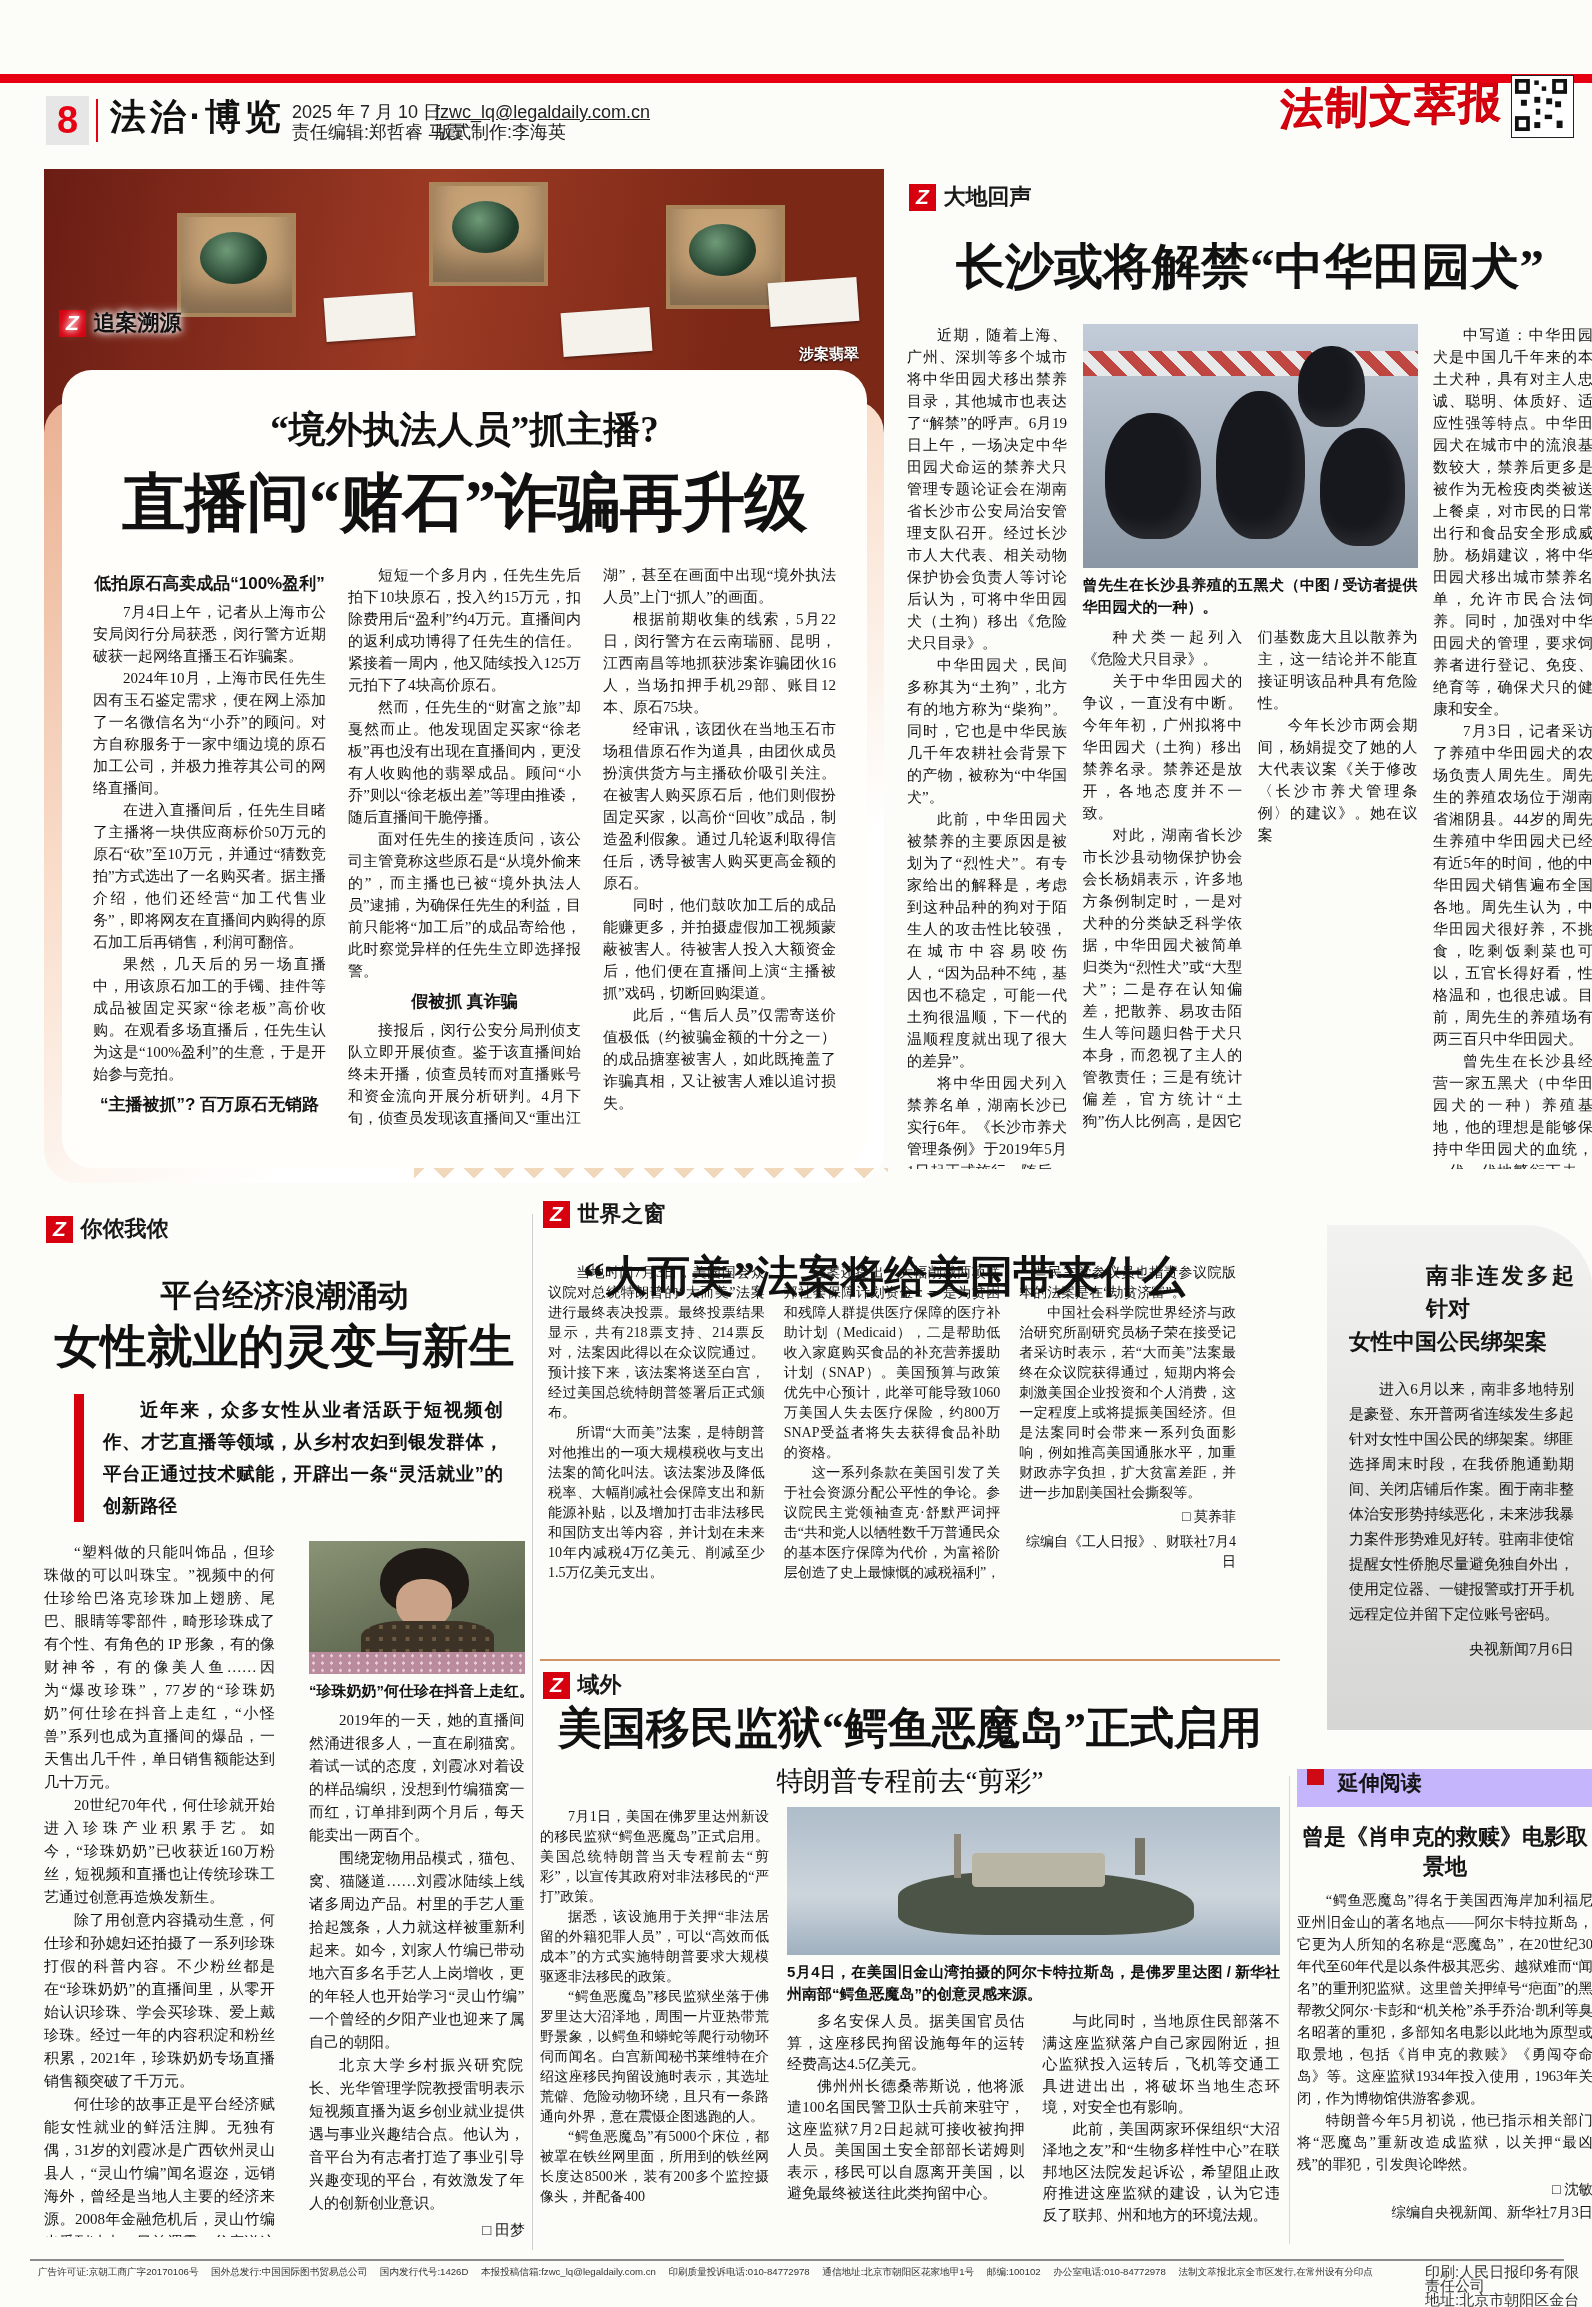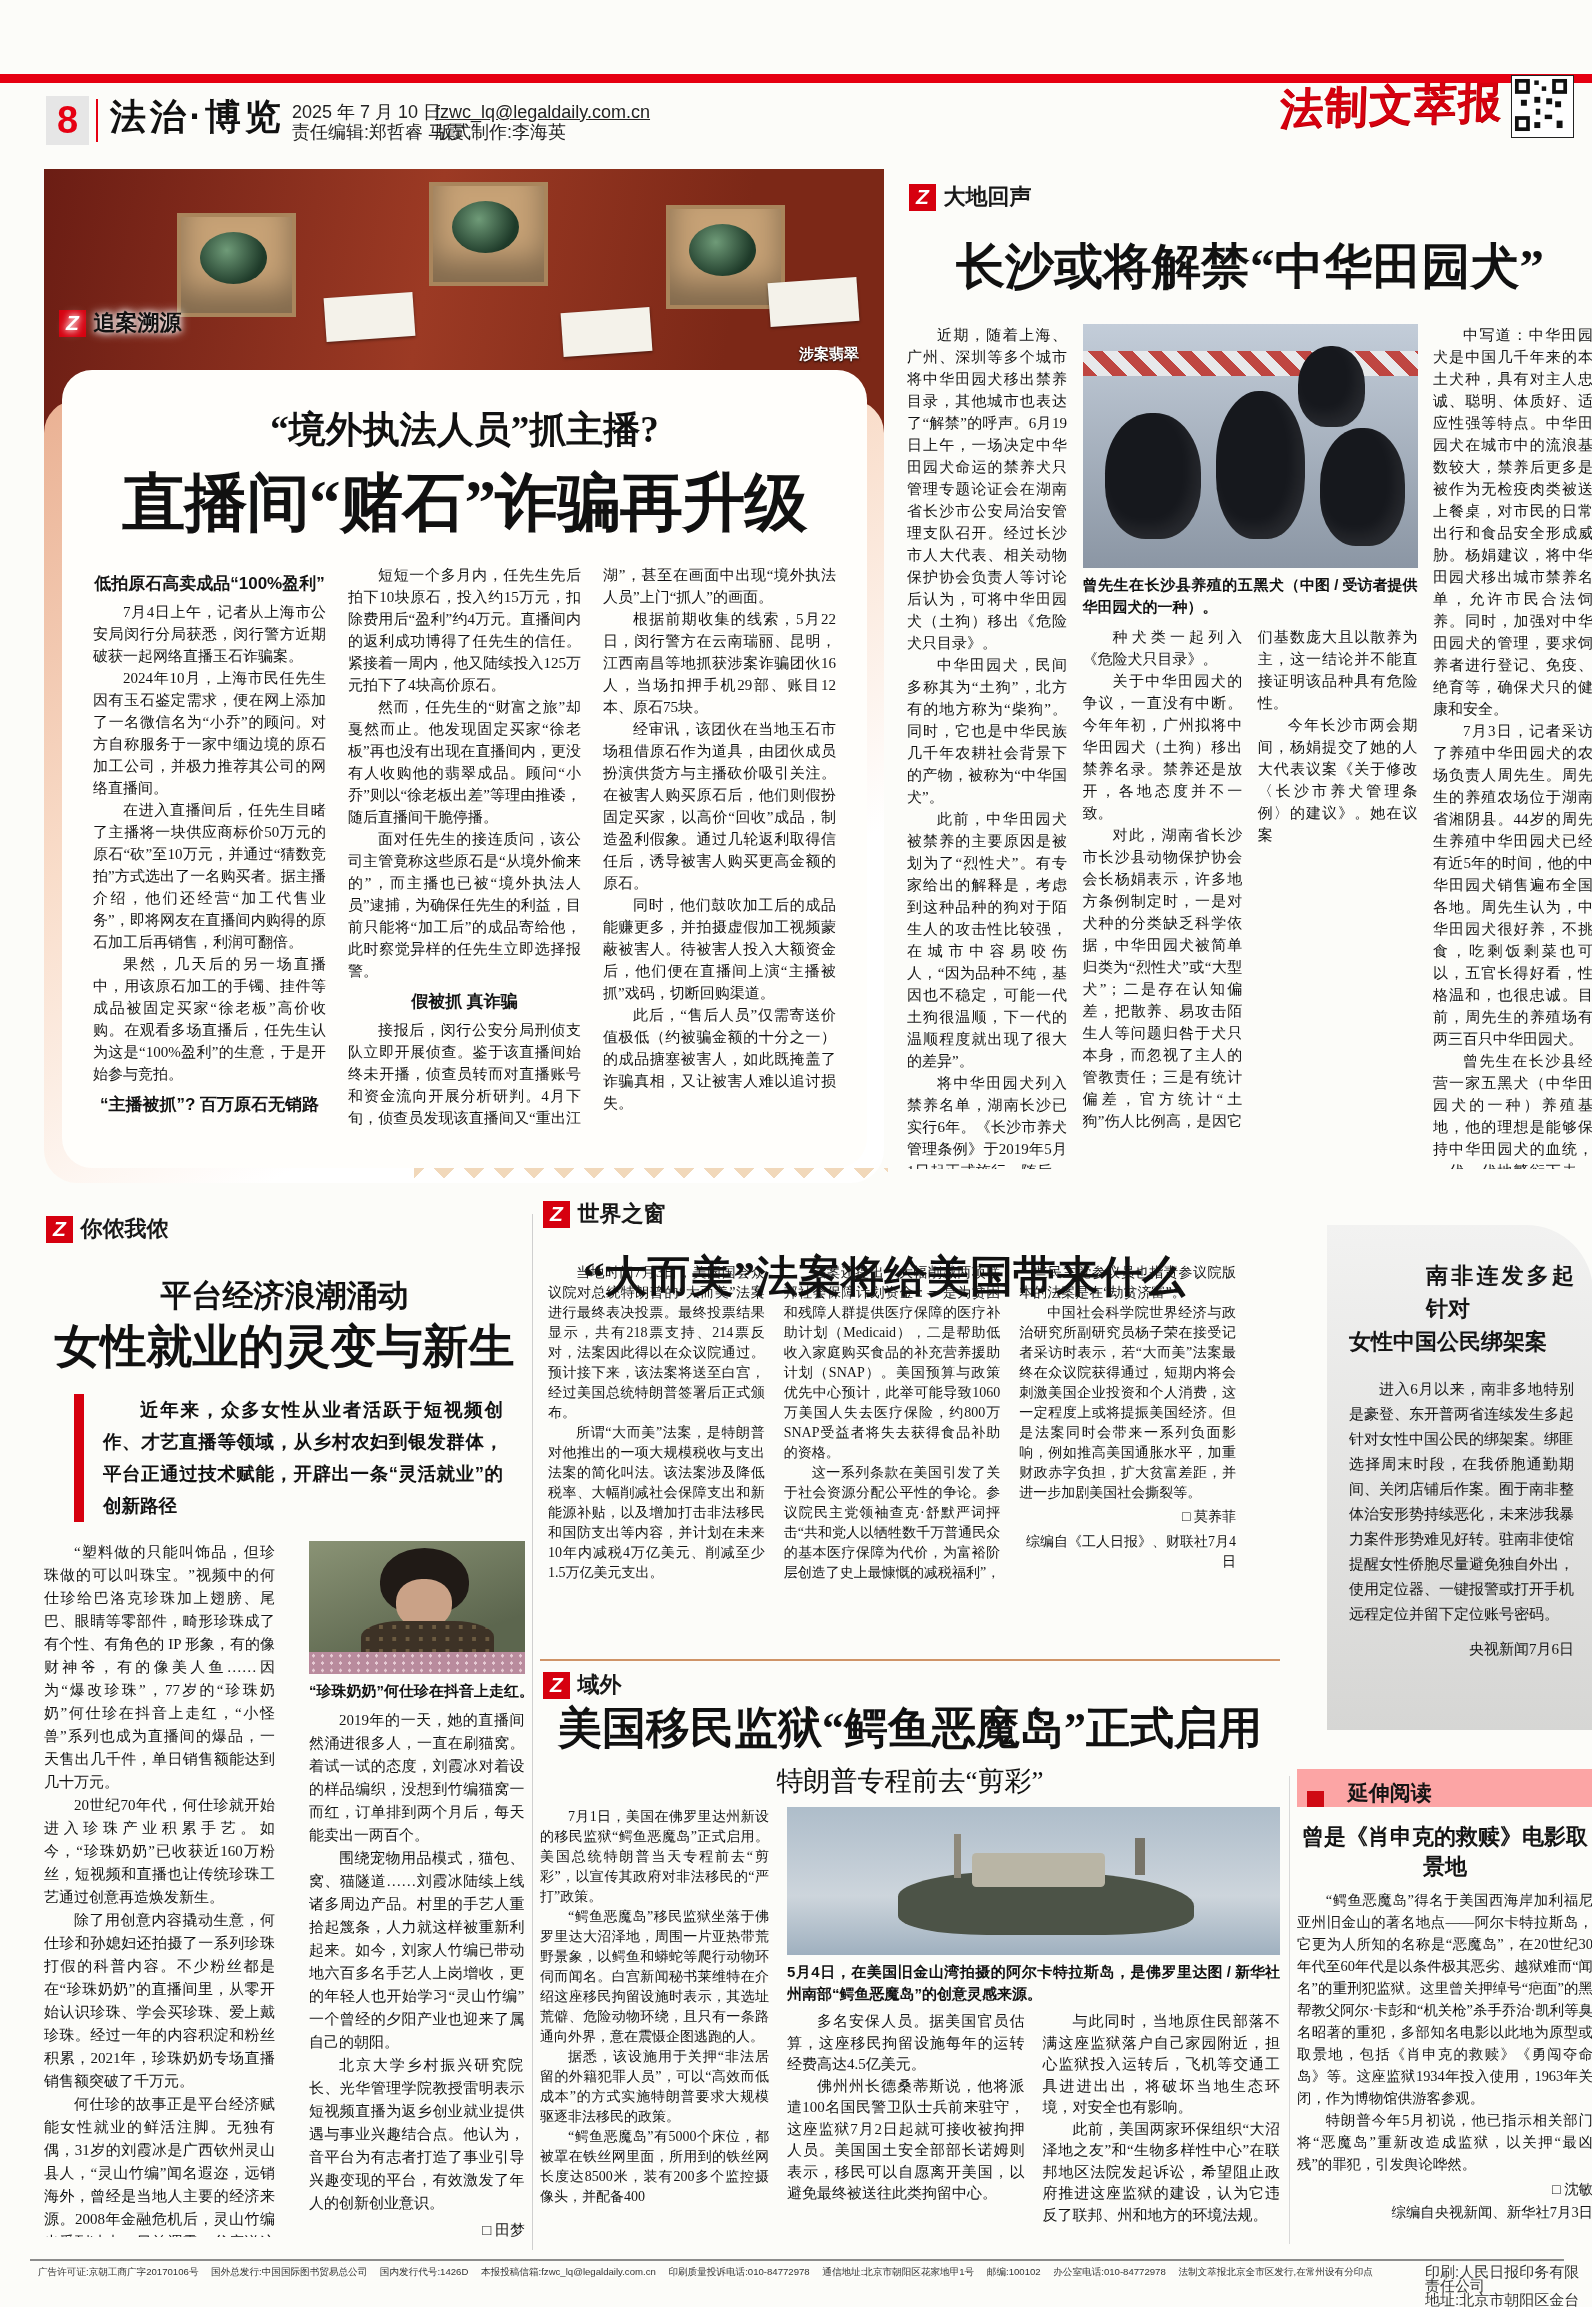--- a/index.html
+++ b/index.html
@@ -91,21 +91,21 @@
   .arzone{width:493px;flex:none;}
   .seaphoto{position:relative;width:493px;height:148px;background:linear-gradient(180deg,#aebdca,#cdd5dc 60%,#9fb0bf);overflow:hidden;}
   .island{position:absolute;left:111px;top:64px;width:296px;height:64px;background:#4c5347;border-radius:40% 55% 30% 30%;}
   .prison{position:absolute;left:185px;top:46px;width:133px;height:34px;background:#b9b5a5;border-radius:4.4px;}
   .tower{position:absolute;left:167px;top:27px;width:7.4px;height:44px;background:#8e897b;}
   .tower2{position:absolute;left:348px;top:31px;width:10.4px;height:37px;background:#777468;}
   .arzone .caption{margin-top:6px;}
   .arzone .cols2{height:229px;margin-top:7.4px;font-size:15px;line-height:21.5px;column-gap:18px;}
   
   .extbox{left:1297px;top:1769px;width:296px;height:483px;box-sizing:border-box;}
-  .ext-strip{display:flex;align-items:flex-end;height:38px;background:#fca5a5;padding-left:10.4px;gap:24px;}
+  .ext-strip{display:flex;align-items:flex-start;height:38px;background:#c4b5fd;padding-left:10.4px;gap:14px;}
   .ext-sq{width:16.3px;height:16.3px;background:#cf0a14;}
   .ext-strip span{font-family:"Liberation Sans",sans-serif;font-weight:bold;font-size:21px;}
   .ext-title{margin:15px 0 7.4px;text-align:center;font-size:22px;font-weight:bold;}
   .extbox .para{font-size:14.4px;line-height:22px;}
   .extbox .byline{font-size:14.4px;}
   
   .vline1{left:532px;top:1214px;width:0.7px;height:1036px;background:#cfcfcf;}
   .vline2{left:1289px;top:1776px;width:0.7px;height:468px;background:#d8d8d8;}
   
   .f-rule{left:30px;top:2259px;width:1534px;height:1.5px;background:#8c8c8c;}
@@ -309,22 +309,22 @@
   <div class="abs alg-rule"></div>
   <div class="kicker abs" style="left:543px;top:1670px;">
     <span class="zbox">Z</span>
     <span>域外</span>
   </div>
   <div class="abs alg-head">美国移民监狱“鳄鱼恶魔岛”正式启用</div>
   <div class="abs alg-sub">特朗普专程前去“剪彩”</div>
   <div class="abs alg-body art">
     <div class="acol1">
         <p class="para">7月1日，美国在佛罗里达州新设的移民监狱“鳄鱼恶魔岛”正式启用。美国总统特朗普当天专程前去“剪彩”，以宣传其政府对非法移民的“严打”政策。</p>
+        <p class="para">据悉，该设施用于关押“非法居留的外籍犯罪人员”，可以“高效而低成本”的方式实施特朗普要求大规模驱逐非法移民的政策。</p>
         <p class="para">“鳄鱼恶魔岛”移民监狱坐落于佛罗里达大沼泽地，周围一片亚热带荒野景象，以鳄鱼和蟒蛇等爬行动物环伺而闻名。白宫新闻秘书莱维特在介绍这座移民拘留设施时表示，其选址荒僻、危险动物环绕，且只有一条路通向外界，意在震慑企图逃跑的人。</p>
-        <p class="para">据悉，该设施用于关押“非法居留的外籍犯罪人员”，可以“高效而低成本”的方式实施特朗普要求大规模驱逐非法移民的政策。</p>
         <p class="para">“鳄鱼恶魔岛”有5000个床位，都被罩在铁丝网里面，所用到的铁丝网长度达8500米，装有200多个监控摄像头，并配备400</p>
       </div>
     <div class="arzone">
       <div class="seaphoto">
         <div class="island"></div>
         <div class="prison"></div>
         <div class="tower"></div>
         <div class="tower2"></div>
       </div>
       <div class="caption">

